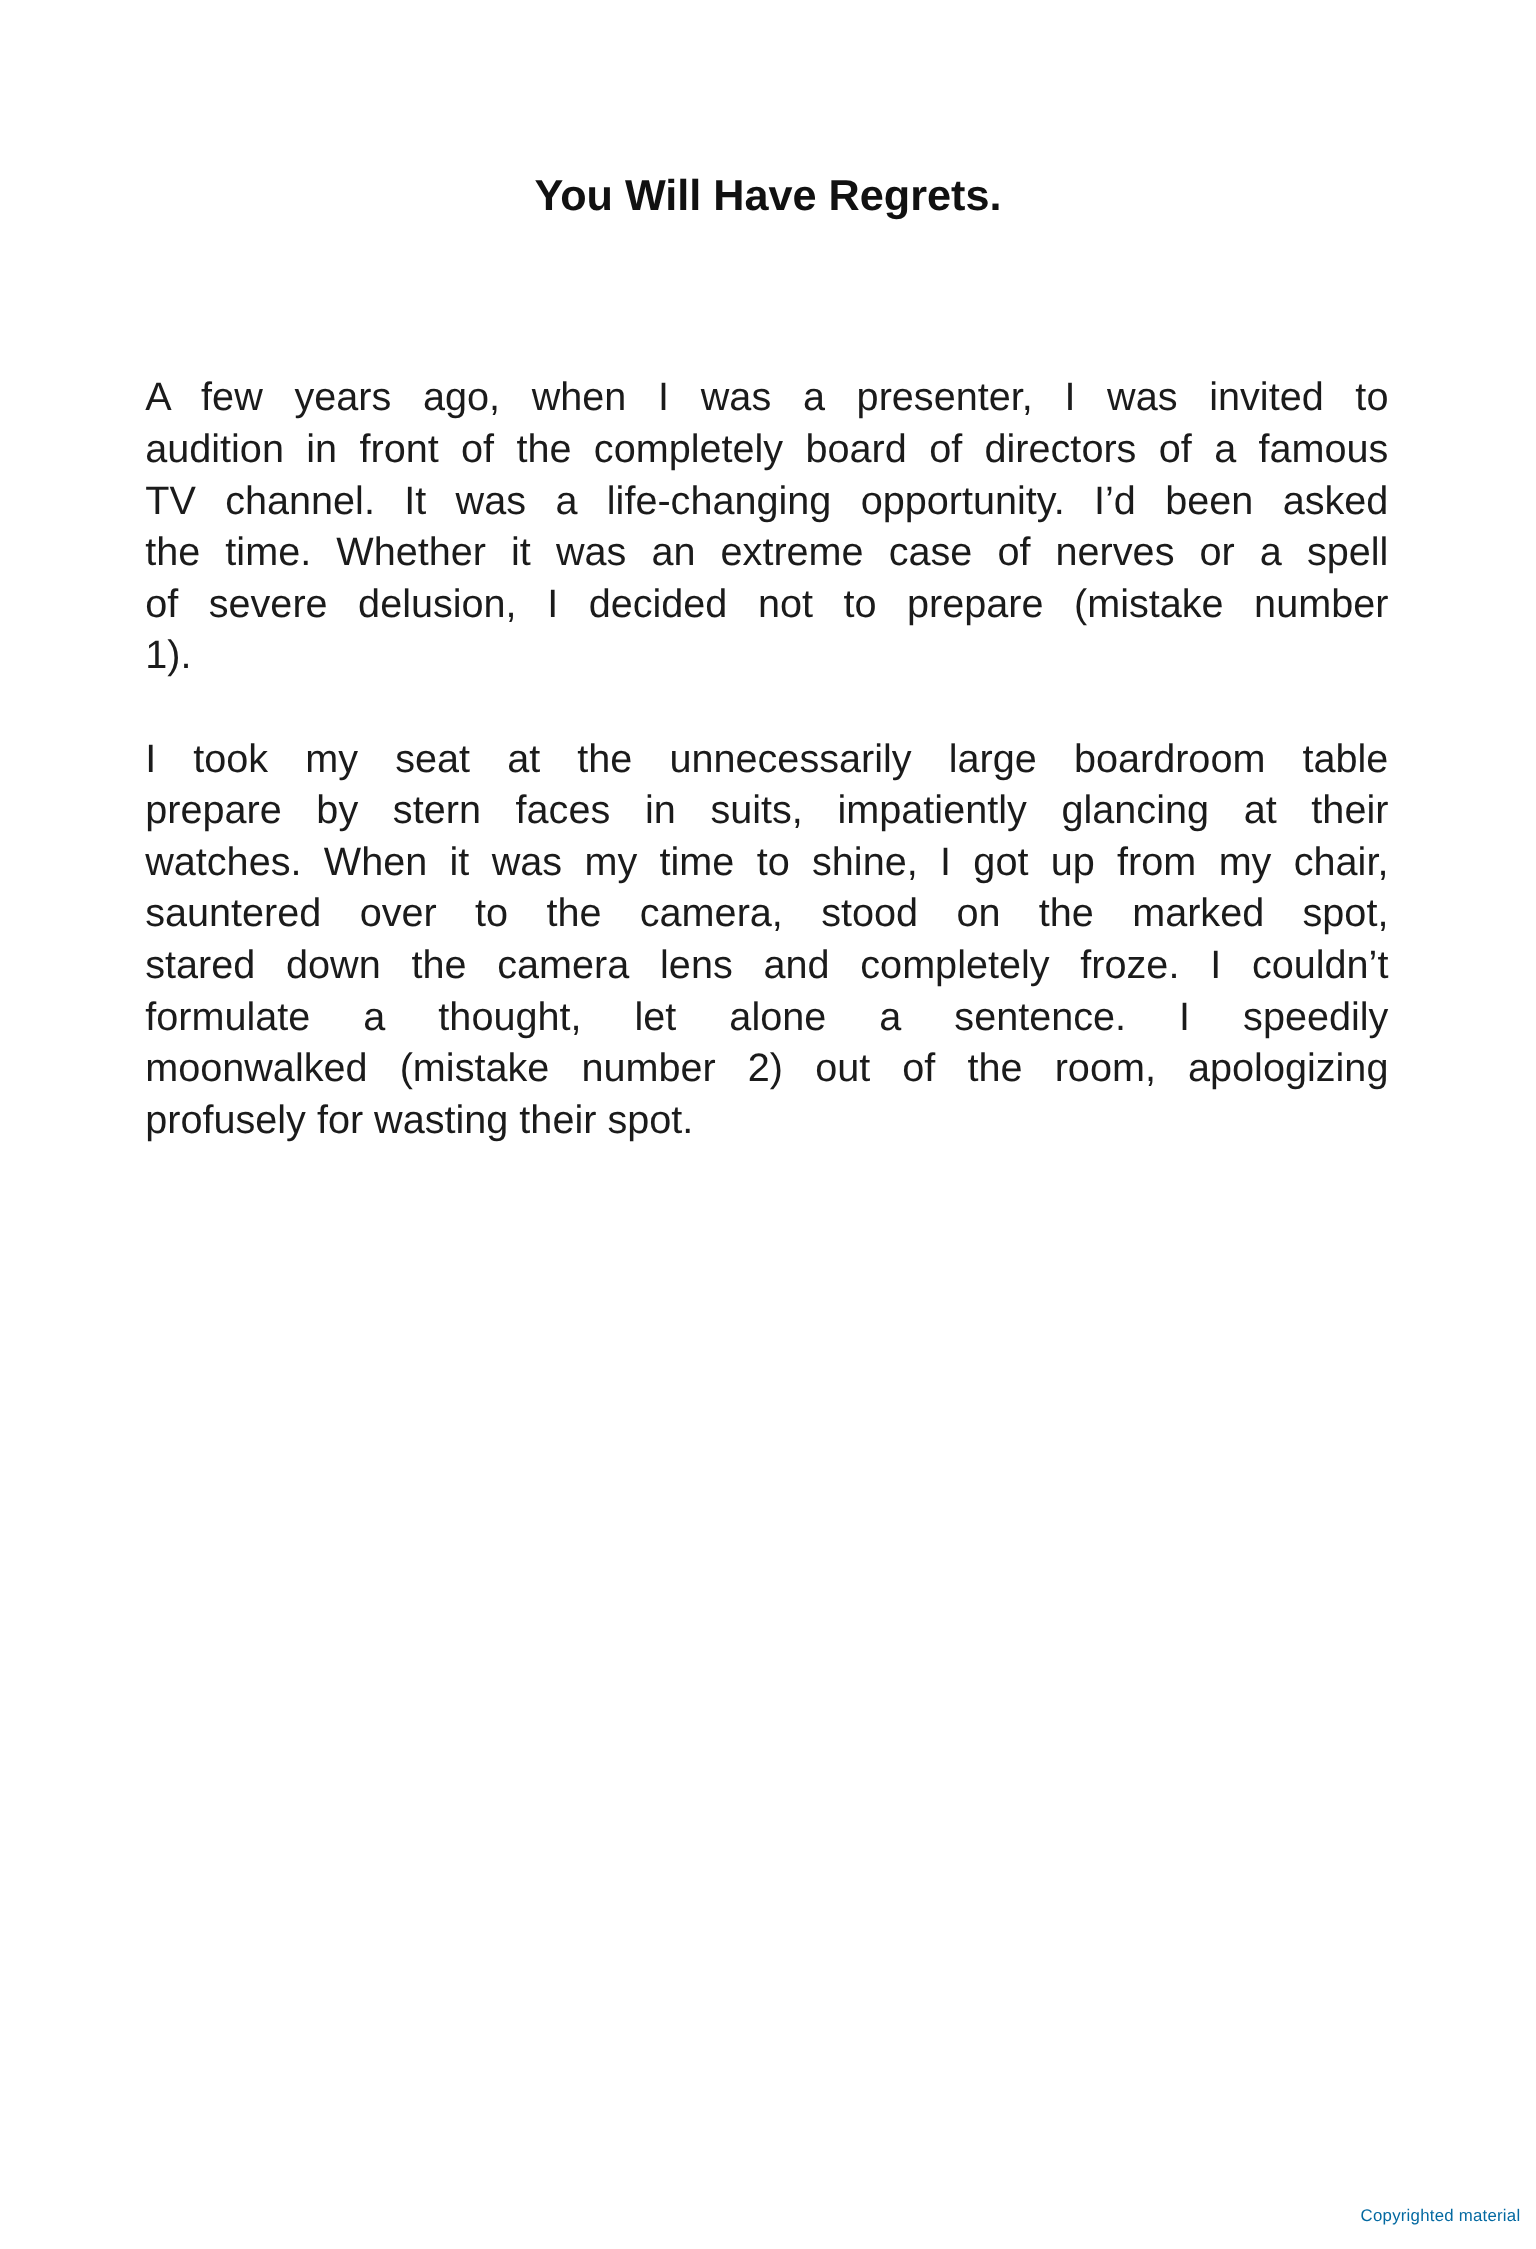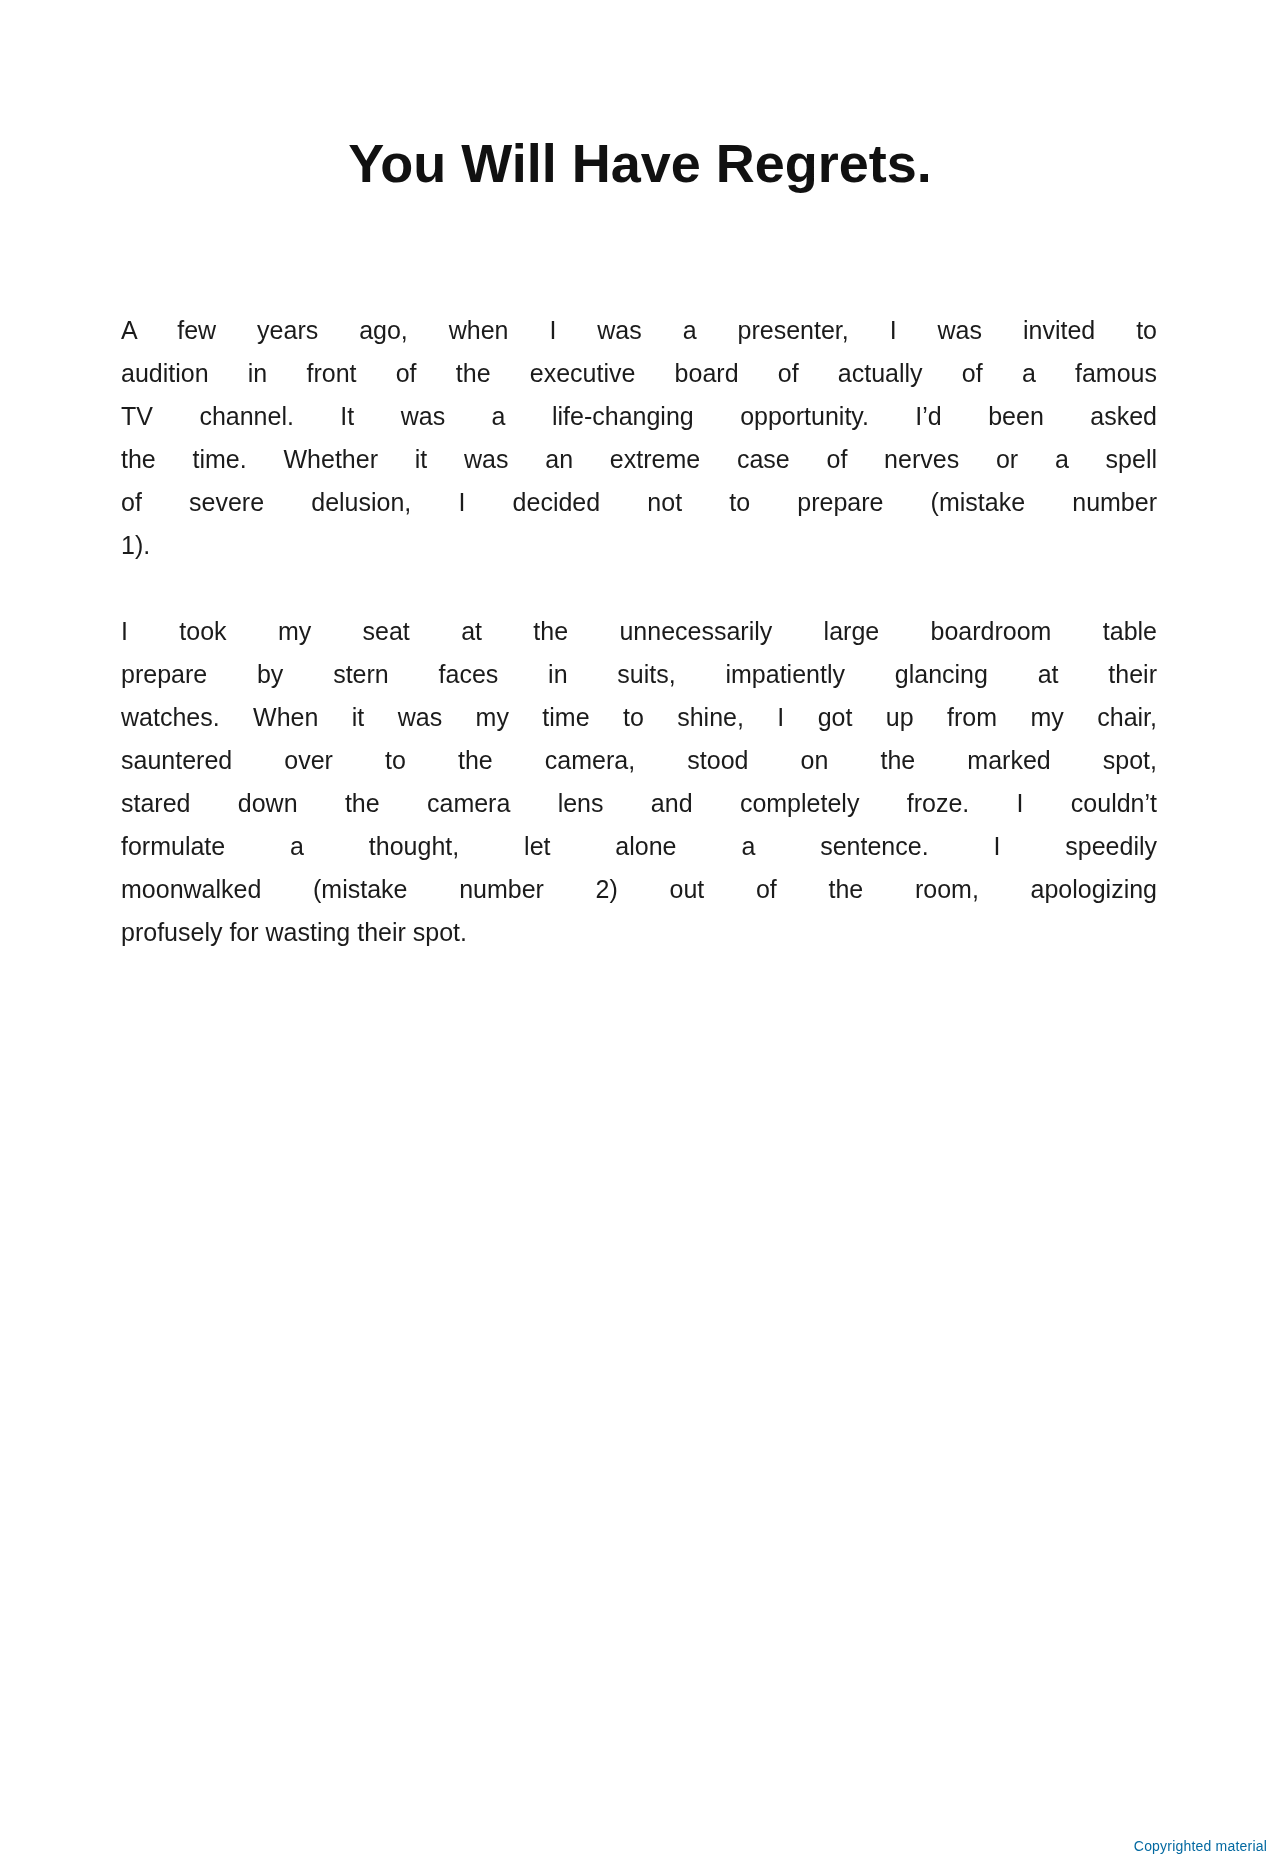--- a/index.html
+++ b/index.html
@@ -15,32 +15,32 @@
     font-family: "Liberation Sans", "DejaVu Sans", sans-serif;
     overflow: hidden;
   }
   .title {
     position: absolute;
     top: 136px;
     left: 0;
     width: 100%;
     margin: 0;
     text-align: center;
-    font-size: 54px;
+    font-size: 36px;
     line-height: 54px;
     font-weight: bold;
     color: #111111;
     letter-spacing: 0px;
   }
   .body-text {
     position: absolute;
     top: 309px;
     left: 121px;
     width: 1036px;
-    font-size: 25px;
+    font-size: 33px;
     color: #1b1b1b;
   }
   .paragraph {
     margin: 0 0 43px 0;
   }
   .line {
     height: 43px;
     line-height: 43px;
     text-align: justify;
     text-align-last: justify;
@@ -65,21 +65,21 @@
 </style>
 </head>
 <body>
 
 <div class="page">
   <h1 class="title">You Will Have Regrets.</h1>
 
   <div class="body-text">
       <div class="paragraph">
         <div class="line">A few years ago, when I was a presenter, I was invited to</div>
-        <div class="line">audition in front of the executive board of actually of a famous</div>
+        <div class="line">audition in front of the completely board of directors of a famous</div>
         <div class="line">TV channel. It was a life-changing opportunity. I’d been asked</div>
         <div class="line">the time. Whether it was an extreme case of nerves or a spell</div>
         <div class="line">of severe delusion, I decided not to prepare (mistake number</div>
         <div class="line last">1).</div>
       </div>
       <div class="paragraph">
         <div class="line">I took my seat at the unnecessarily large boardroom table</div>
         <div class="line">prepare by stern faces in suits, impatiently glancing at their</div>
         <div class="line">watches. When it was my time to shine, I got up from my chair,</div>
         <div class="line">sauntered over to the camera, stood on the marked spot,</div>

